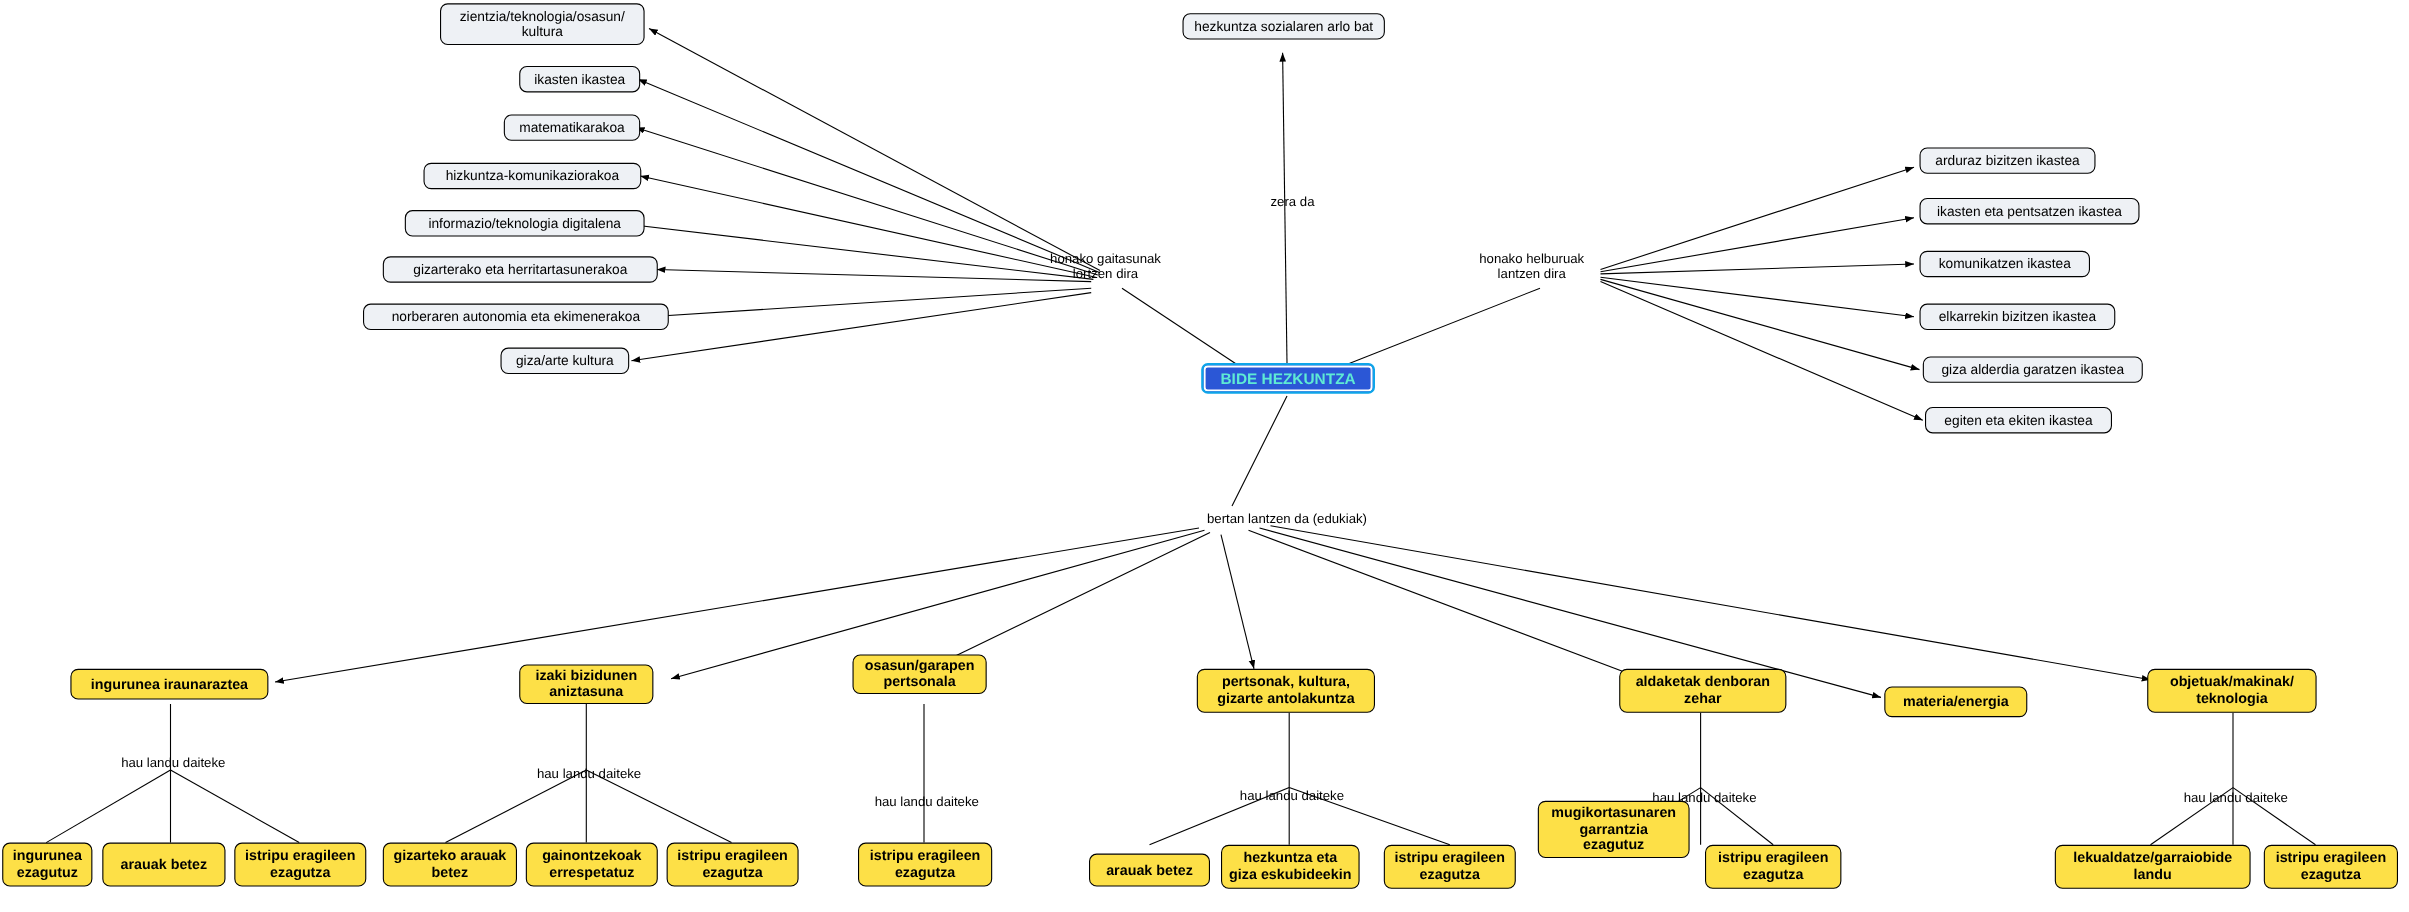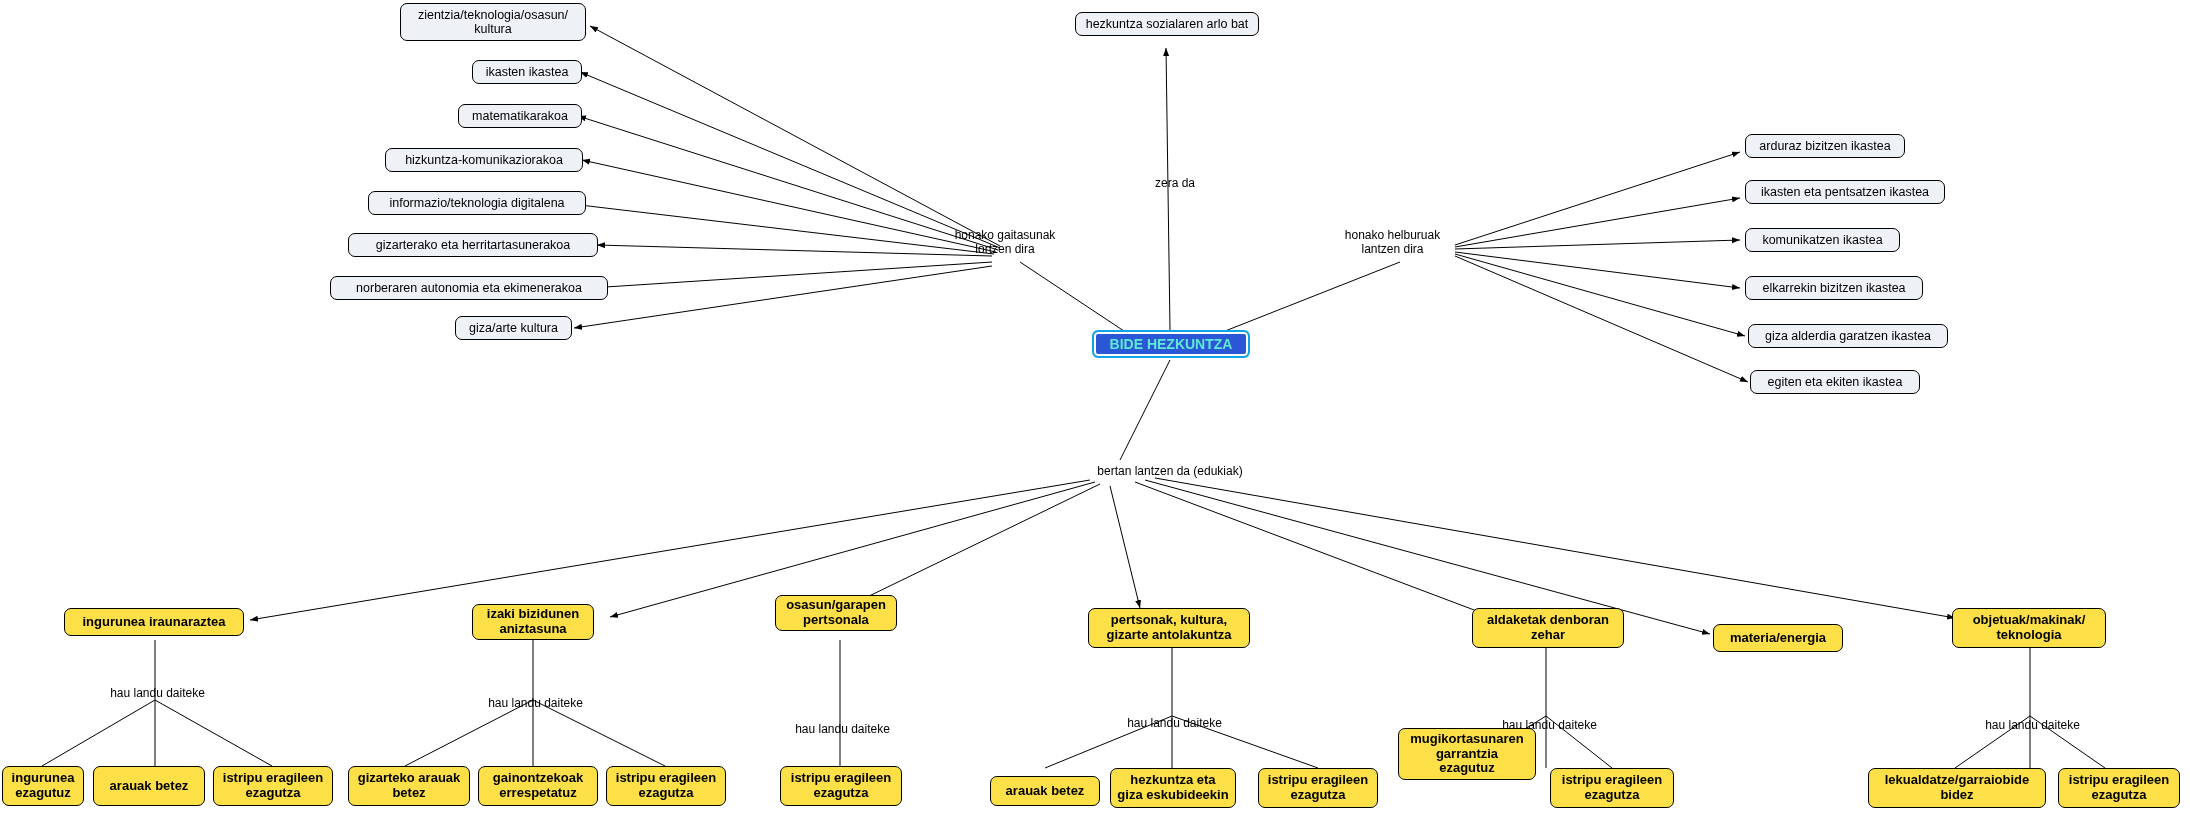--- a/index.html
+++ b/index.html
@@ -206,17 +206,17 @@
   <div class="node bold" style="left:1258px; top:768px; width:120px; height:40px;">istripu eragileen
 ezagutza</div>
 
   <div class="node bold" style="left:1398px; top:728px; width:138px; height:52px;">mugikortasunaren
 garrantzia
 ezagutuz</div>
   <div class="node bold" style="left:1550px; top:768px; width:124px; height:40px;">istripu eragileen
 ezagutza</div>
 
   <div class="node bold" style="left:1868px; top:768px; width:178px; height:40px;">lekualdatze/garraiobide
-bidez</div>
+landu</div>
   <div class="node bold" style="left:2058px; top:768px; width:122px; height:40px;">istripu eragileen
 ezagutza</div>
 
 </div>
 
 </body></html>

